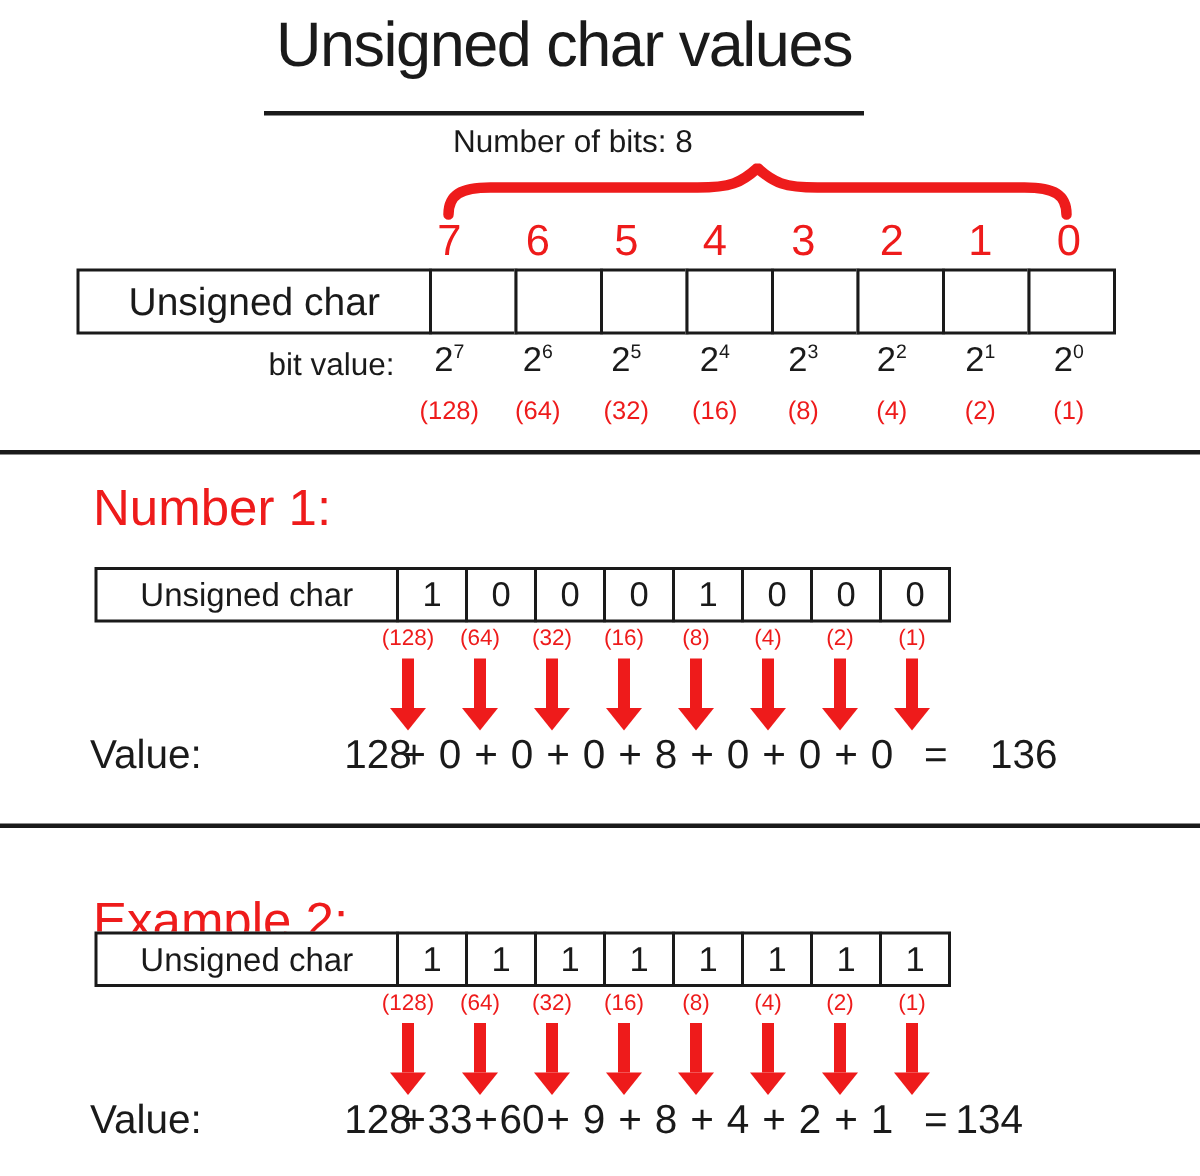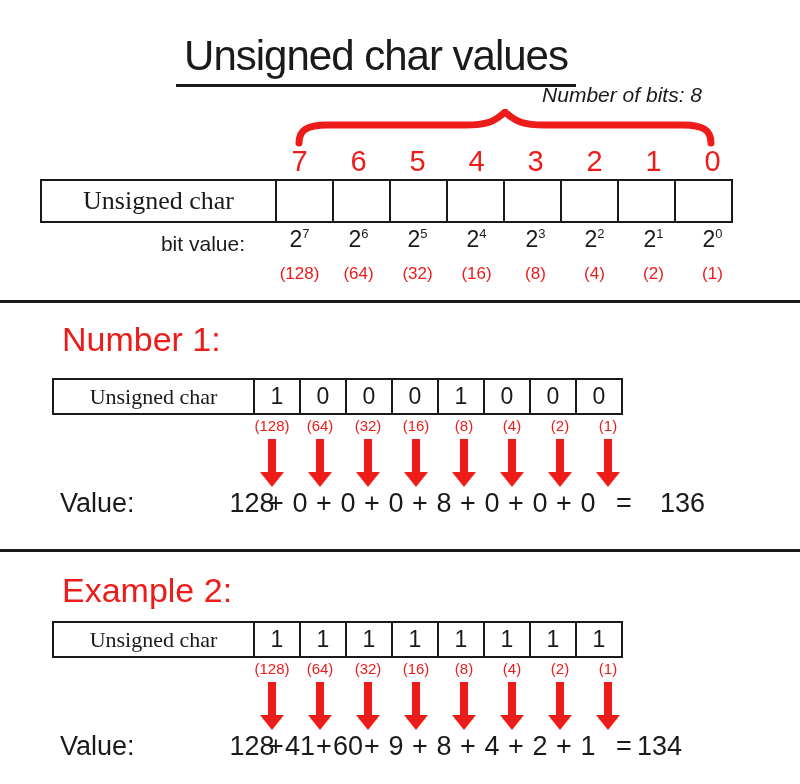--- a/index.html
+++ b/index.html
@@ -2,49 +2,49 @@
 <html><head>
 <meta charset="utf-8">
 <style>
   :root { --red:#ee1b1b; --ink:#1a1a1a; }
   html,body {margin:0; padding:0;}
   body {
     width:800px; height:784px; background:#fff; position:relative;
     font-family:"Liberation Sans", sans-serif; color:var(--ink); overflow:hidden;
   }
   .abs {position:absolute;}
-  .center {text-align:right;font-style:italic;}
+  .center {text-align:left;}
   .right {text-align:right;}
 
   
   .title-wrap {left:0; top:6px; width:752px; text-align:center;}
   .title {
     display:inline-block; font-size:42px; letter-spacing:-1px;
-    border-bottom:3px solid var(--ink); padding:0 8px 4px 8px;margin-top:26px;
+    border-bottom:3px solid var(--ink); padding:0 8px 20px 8px;
   }
 
   
   .grid8 {position:absolute; display:grid;}
   .ov  {left:270px; width:472px; grid-template-columns:repeat(8,59px);}
   .ex  {left:248px; width:384px; grid-template-columns:repeat(8,48px);}
   .grid8 > * {text-align:center;}
 
   .bitpos {top:145px; font-size:29px; color:var(--red);}
   .powers {top:226px; font-size:23px;}
   .powers sup {font-size:13px; line-height:0;}
   .weights-ov {top:264px; font-size:17px; color:var(--red);}
   .weights-ex {font-size:15px; color:var(--red);}
 
   
   .reg {position:absolute; display:flex;}
   .reg > div {
     border:2px solid var(--ink); box-sizing:border-box; margin-left:-2px;
     display:flex; align-items:center; justify-content:center; background:#fff;
   }
-  .reg > div:first-child {margin-left:7px;font-family:Liberation Serif, serif;}
+  .reg > div:first-child {margin-left:18px;}
   .reg-big > div {height:44px;}
   .reg-big .reg-label {width:237px; font-size:26px;}
   .reg-big .reg-cell {width:59px; font-size:24px;}
   .reg-sm > div {height:37px;}
   .reg-sm .reg-label {width:203px; font-size:22px;}
   .reg-sm .reg-cell {width:48px; font-size:23px;}
 
   .caption {font-size:21px;}
 
   .divider {left:0; width:800px; height:3px; background:var(--ink);}
@@ -96,21 +96,21 @@
   <div class="reg-cell"></div>
   <div class="reg-cell"></div>
   <div class="reg-cell"></div>
   <div class="reg-cell"></div>
   <div class="reg-cell"></div>
   <div class="reg-cell"></div>
   <div class="reg-cell"></div>
   <div class="reg-cell"></div>
 </div>
 
-<div class="abs right caption" style="left:85px; top:232px; width:160px;">bit value:</div>
+<div class="abs right caption" style="left:103px; top:232px; width:160px;">bit value:</div>
 
 <div class="grid8 ov powers">
   <span class="pow"><span>2</span><sup>7</sup></span>
   <span class="pow"><span>2</span><sup>6</sup></span>
   <span class="pow"><span>2</span><sup>5</sup></span>
   <span class="pow"><span>2</span><sup>4</sup></span>
   <span class="pow"><span>2</span><sup>3</sup></span>
   <span class="pow"><span>2</span><sup>2</sup></span>
   <span class="pow"><span>2</span><sup>1</sup></span>
   <span class="pow"><span>2</span><sup>0</sup></span>
@@ -221,21 +221,21 @@
   <span class="plus" style="left:507px">+</span>
   <span class="slot" style="left:516px">0</span>
   <span class="plus" style="left:555px">+</span>
   <span class="slot" style="left:564px">0</span>
   <span style="left:616px">=</span>
   <span style="left:660px">136</span>
 </div>
 
 <div class="abs divider" style="top:549px;"></div>
 
-<div class="abs ex-heading" style="top:571px;">Example 2:</div>
+<div class="abs ex-heading" style="top:595px;">Example 2:</div>
 
 <div class="reg reg-sm" style="left:45px; top:621px;">
   <div class="reg-label">Unsigned char</div>
   <div class="reg-cell">
       <span>1</span>
     </div>
   <div class="reg-cell">
       <span>1</span>
     </div>
   <div class="reg-cell">
@@ -301,21 +301,21 @@
   <div class="arrow">
       <div class="shaft"></div>
       <div class="head"></div>
     </div>
 </div>
 
 <div class="abs eq" style="top:731px;">
   <span class="val-label">Value:</span>
   <span class="slot" style="left:228px">128</span>
   <span class="plus" style="left:267px">+</span>
-  <span class="slot" style="left:276px">41</span>
+  <span class="slot" style="left:276px">33</span>
   <span class="plus" style="left:315px">+</span>
   <span class="slot" style="left:324px">60</span>
   <span class="plus" style="left:363px">+</span>
   <span class="slot" style="left:372px">9</span>
   <span class="plus" style="left:411px">+</span>
   <span class="slot" style="left:420px">8</span>
   <span class="plus" style="left:459px">+</span>
   <span class="slot" style="left:468px">4</span>
   <span class="plus" style="left:507px">+</span>
   <span class="slot" style="left:516px">2</span>

